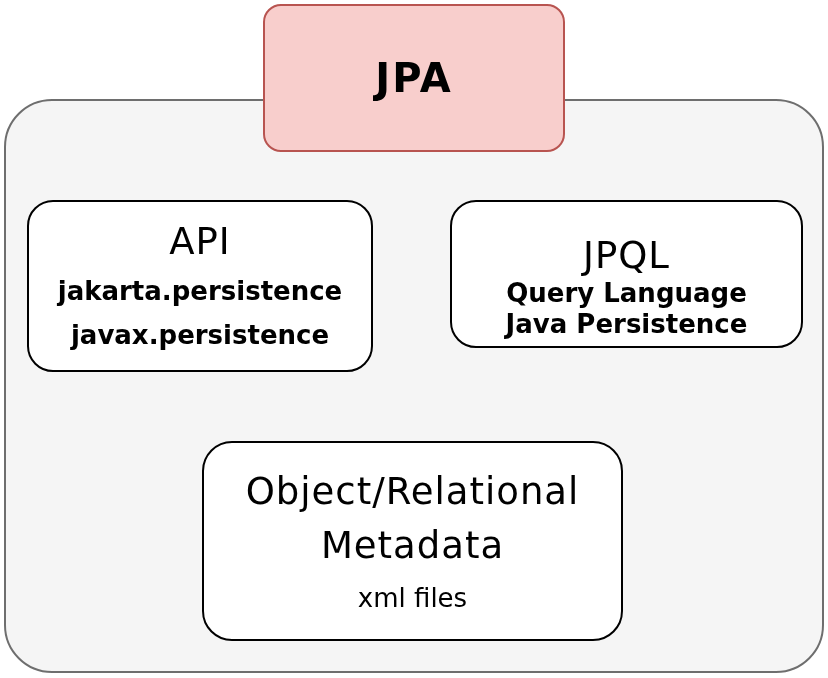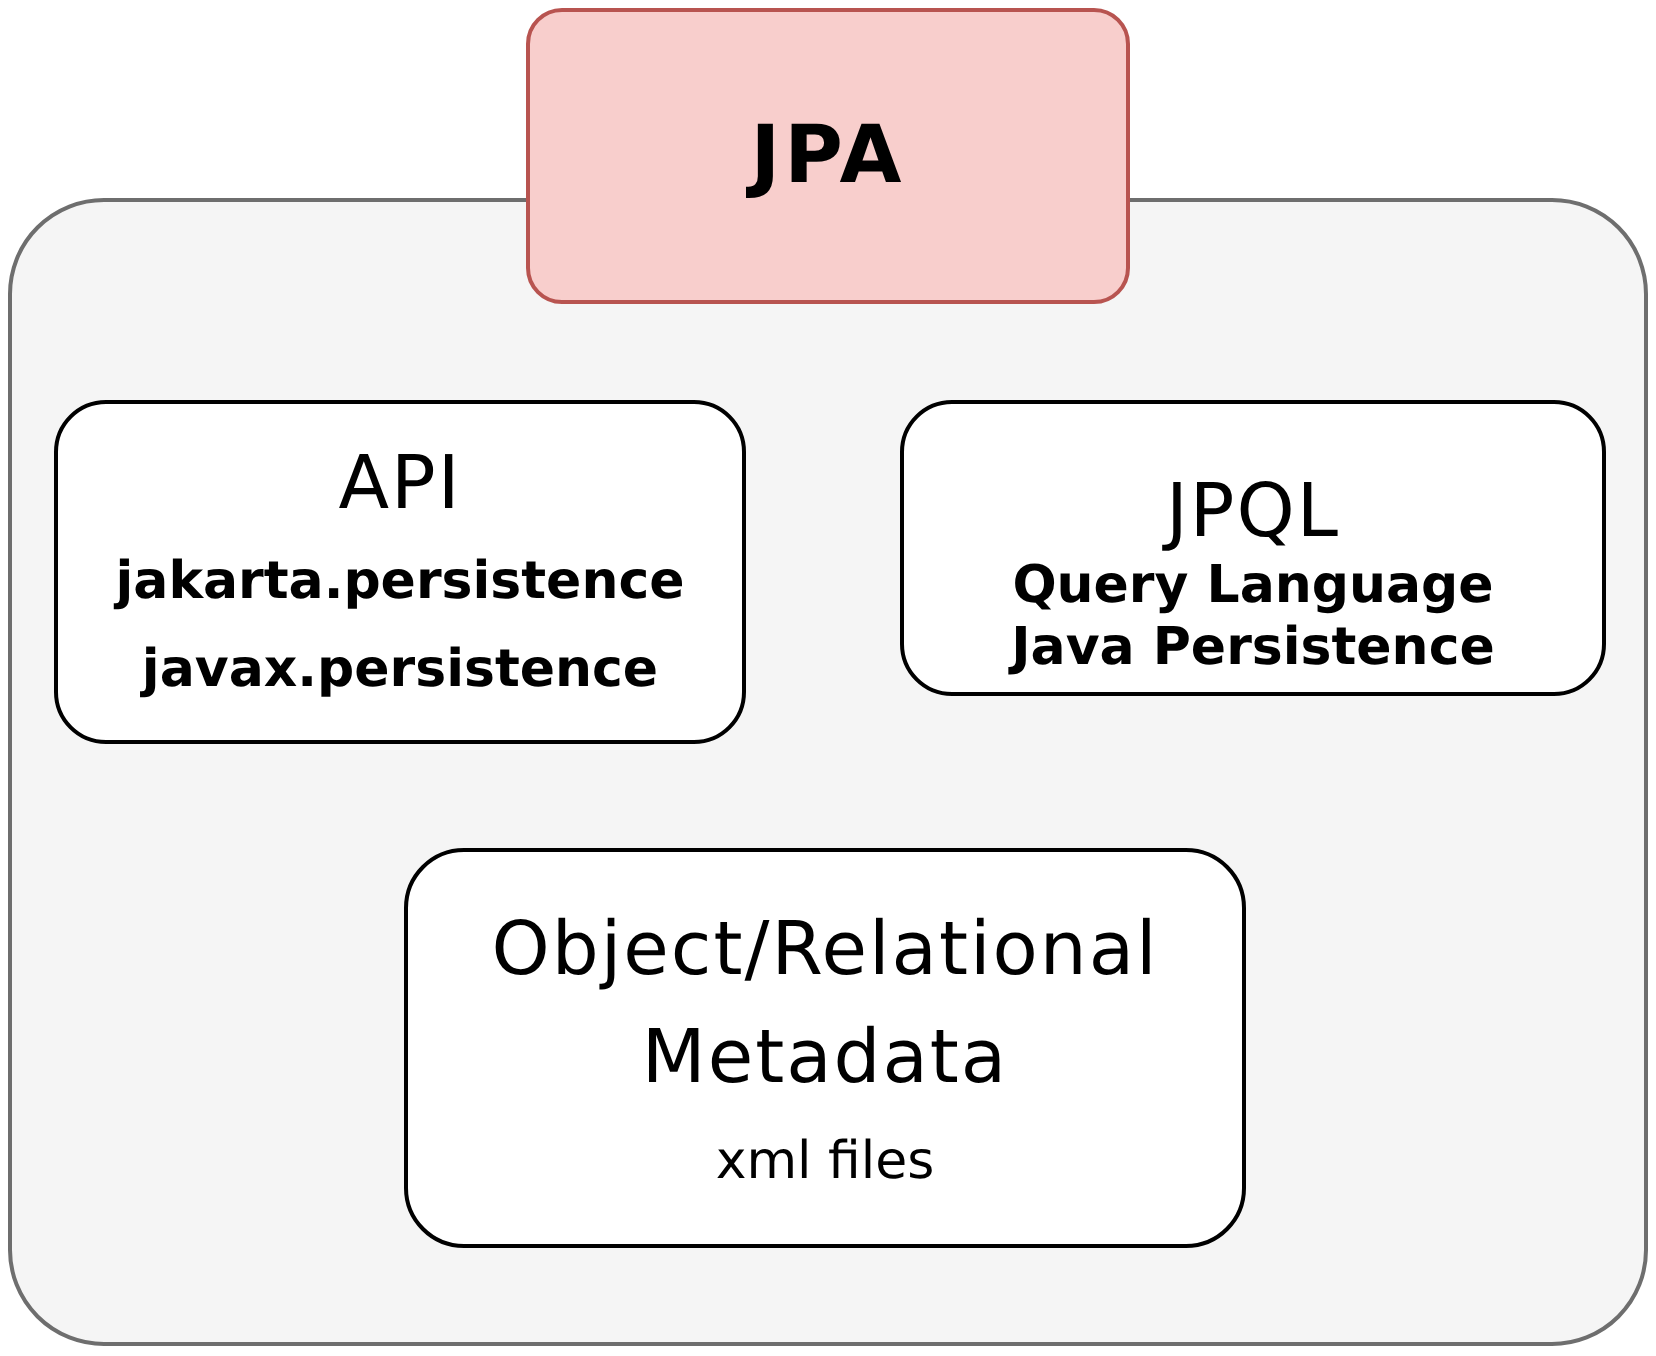--- a/index.html
+++ b/index.html
@@ -75,21 +75,21 @@
     left: 450px;
     top: 200px;
     width: 353px;
     height: 148px;
     border-radius: 26px;
     padding: 6px 4px;
     justify-content: flex-end;
   }
   .metadata-box {
     left: 202px;
-    top: 424px;
+    top: 441px;
     width: 421px;
     height: 200px;
     border-radius: 30px;
     padding: 10px 4px;
     justify-content: center;
     gap: 8px;
   }
   .box-title {
     font-size: 37px;
     letter-spacing: 1px;

